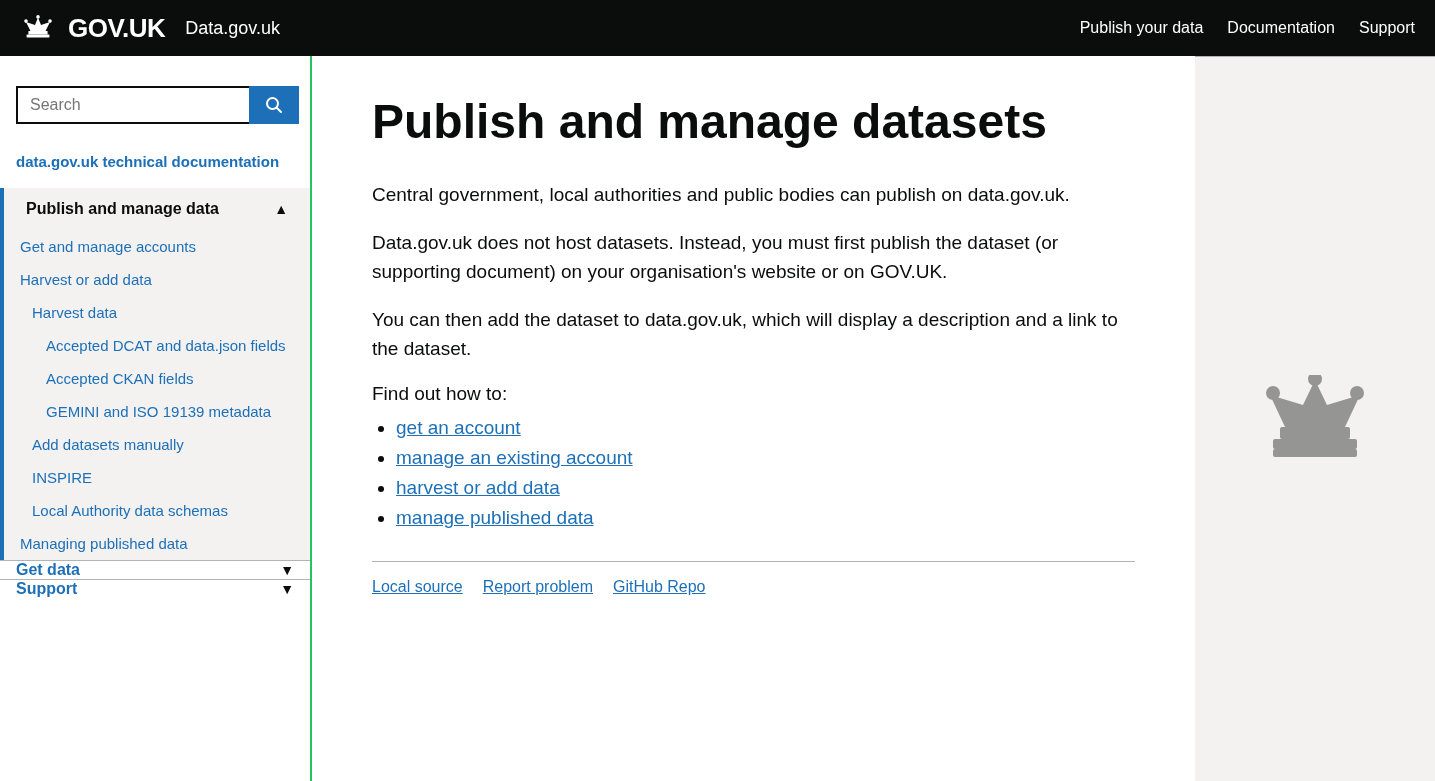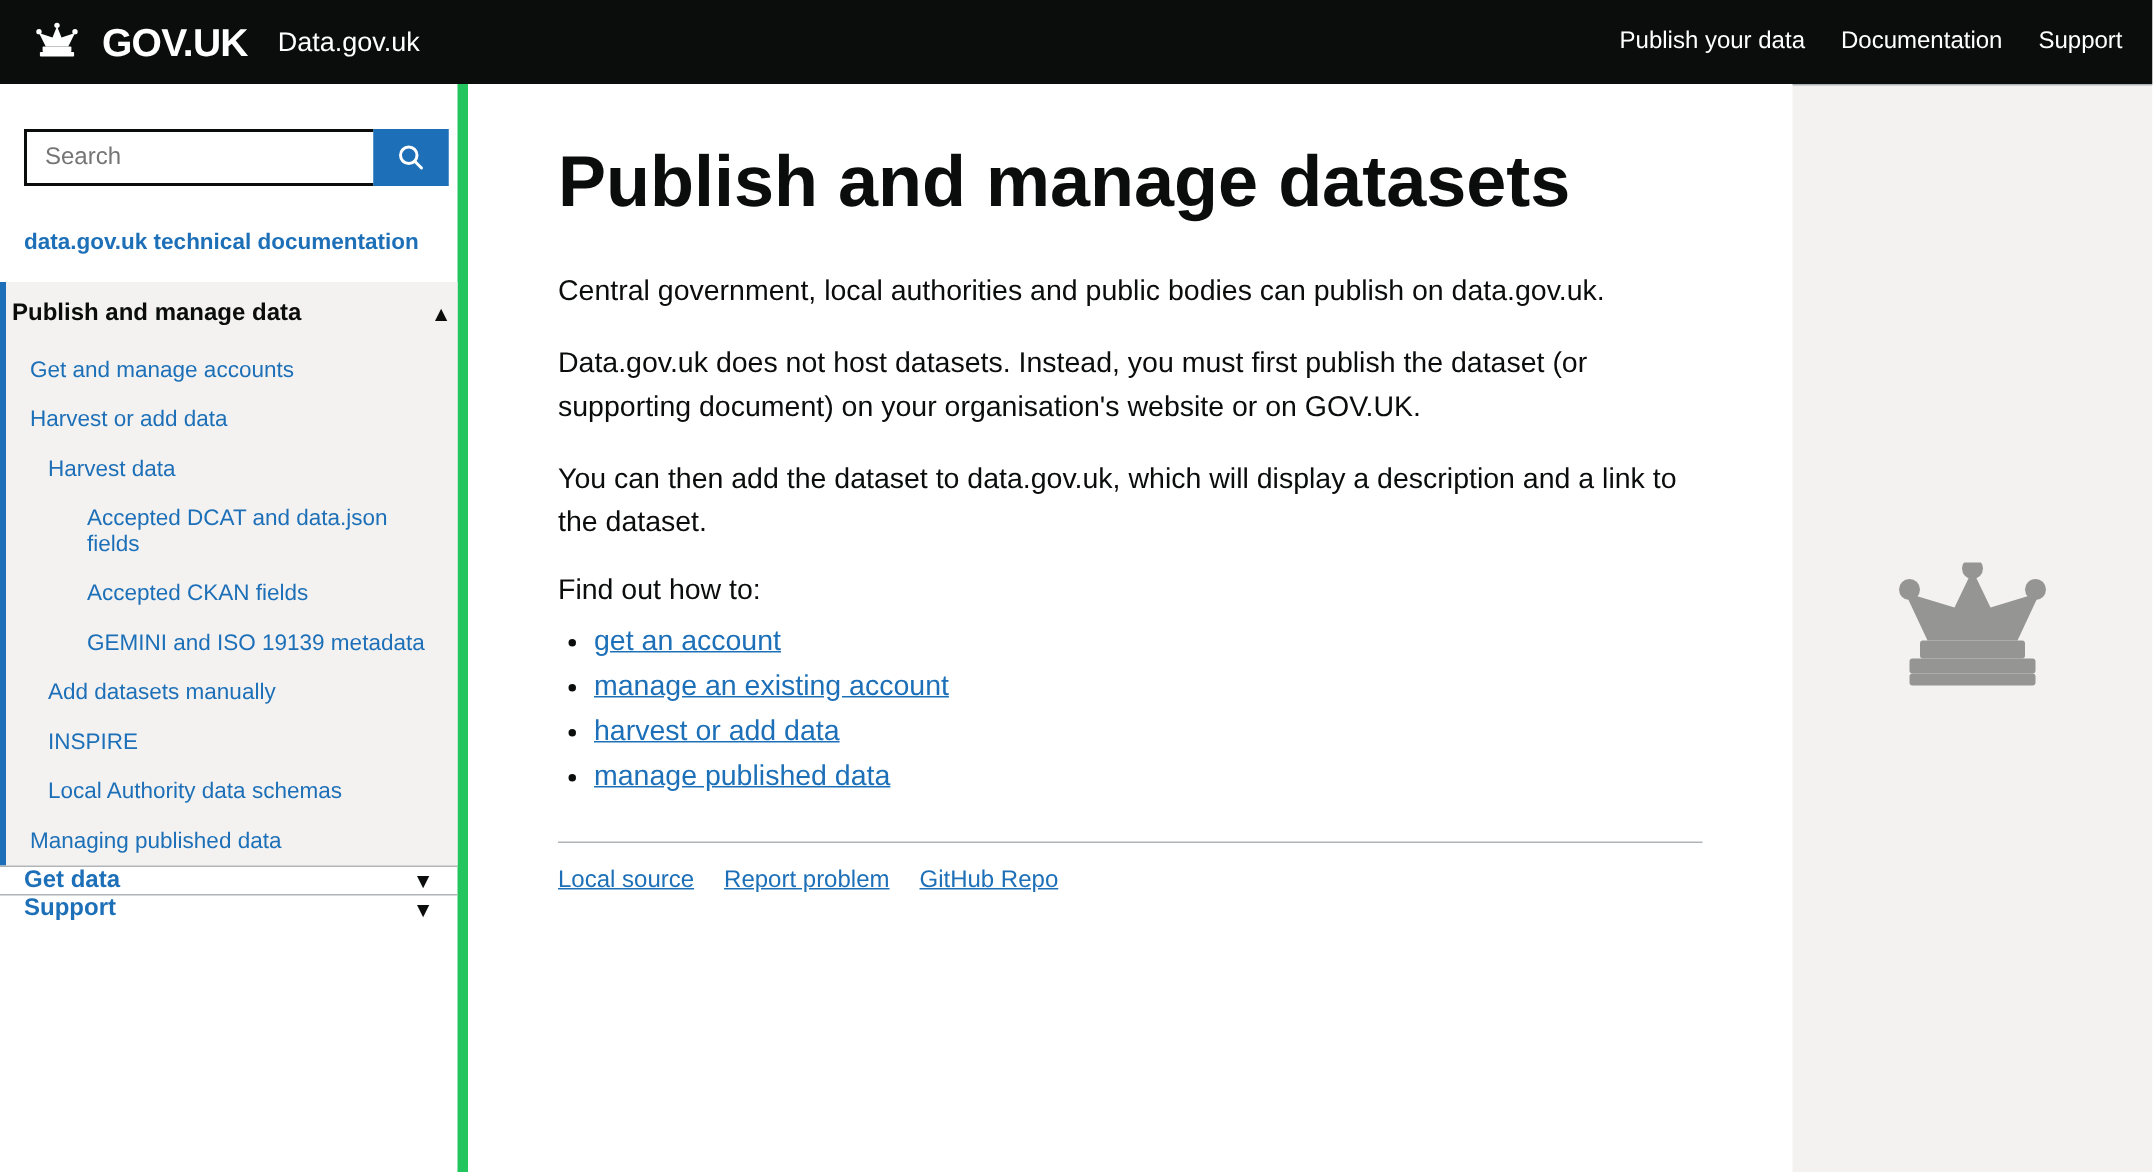--- a/index.html
+++ b/index.html
@@ -48,21 +48,21 @@
     
     .page-wrapper {
       display: flex;
       min-height: calc(100vh - 55px);
     }
 
     
     .sidebar {
       width: 312px;
       min-width: 312px;
-      border-right: 7px solid #22c55e;
+      border-right: 2px solid #22c55e;
       padding: 20px 0;
       background: #fff;
     }
     .search-container {
       padding: 10px 16px 20px;
       display: flex;
       gap: 0;
     }
     .search-input {
       flex: 1;
@@ -95,42 +95,42 @@
     }
 
     .sidebar-section-active {
       background: #f3f2f1;
       border-left: 4px solid #1d70b8;
     }
     .sidebar-section-header {
       display: flex;
       align-items: center;
       justify-content: space-between;
-      padding: 12px 4px;
+      padding: 12px 22px;
       cursor: pointer;
     }
     .sidebar-section-header-text {
       color: #0b0c0c;
       font-size: 16px;
       font-weight: 700;
     }
     .chevron-icon {
       font-size: 14px;
       color: #0b0c0c;
     }
 
     .sidebar-nav-item {
       display: block;
       padding: 8px 16px;
       color: #1d70b8;
       text-decoration: none;
       font-size: 15px;
     }
     .sidebar-nav-item.indent-1 { padding-left: 28px; }
-    .sidebar-nav-item.indent-2 { padding-left: 54px; }
+    .sidebar-nav-item.indent-2 { padding-left: 42px; }
 
     .sidebar-main-section {
       padding: 0;
     }
 
     .sidebar-collapsed-section {
       border-top: 1px solid #b1b4b6;
       padding: 0;
     }
     .sidebar-collapsed-header {

